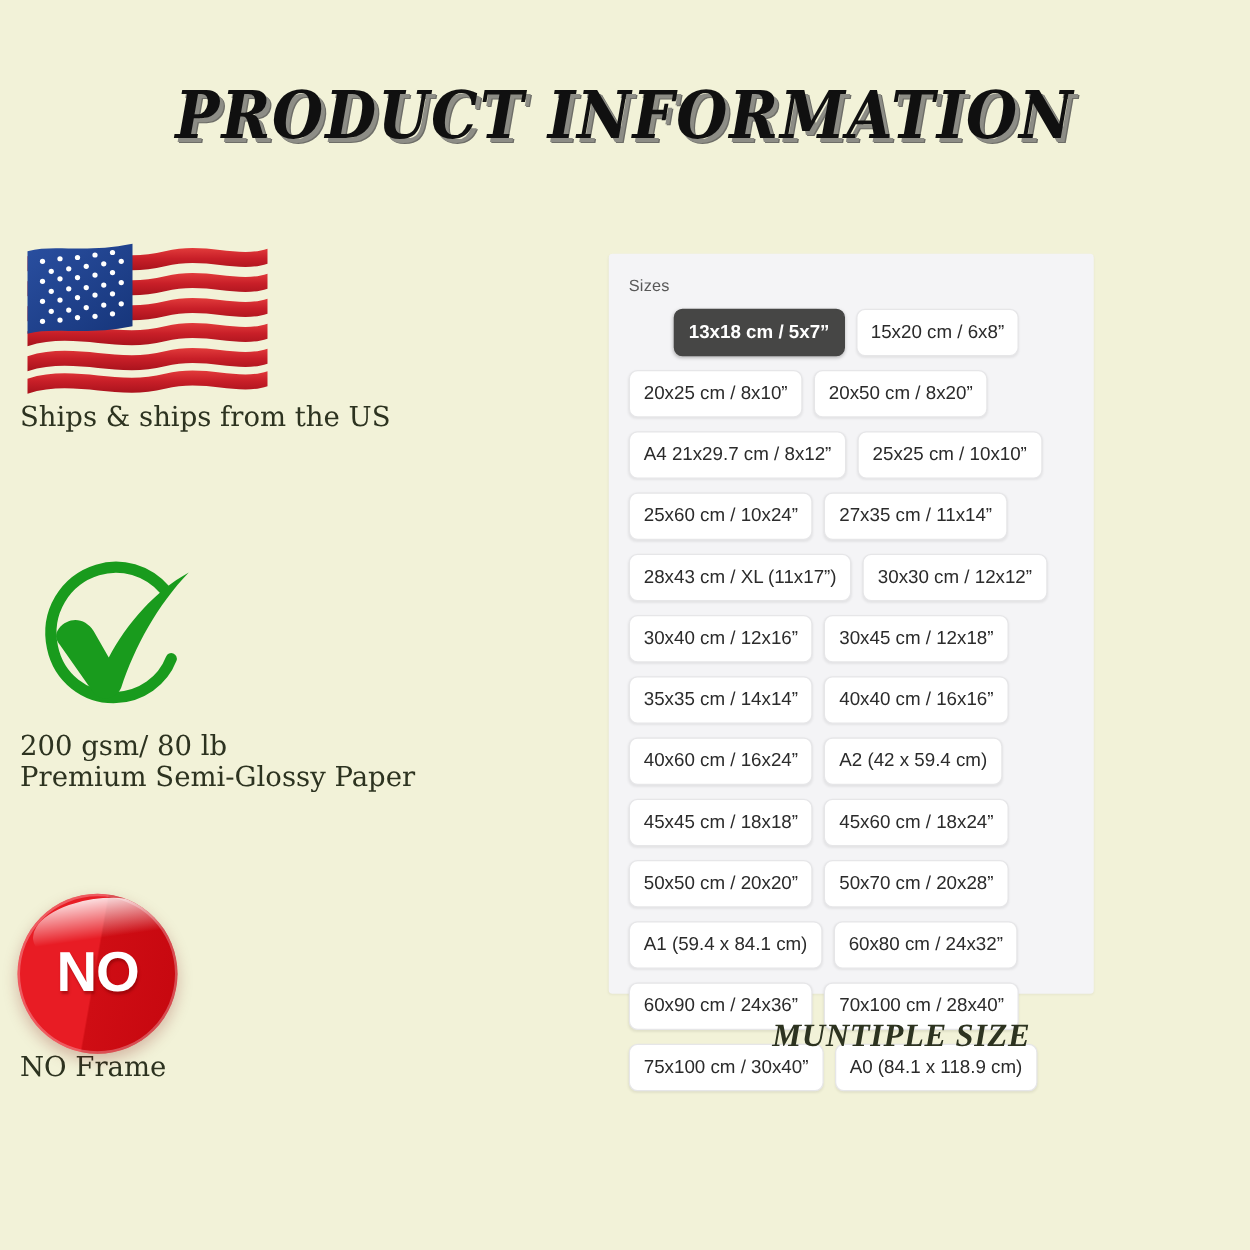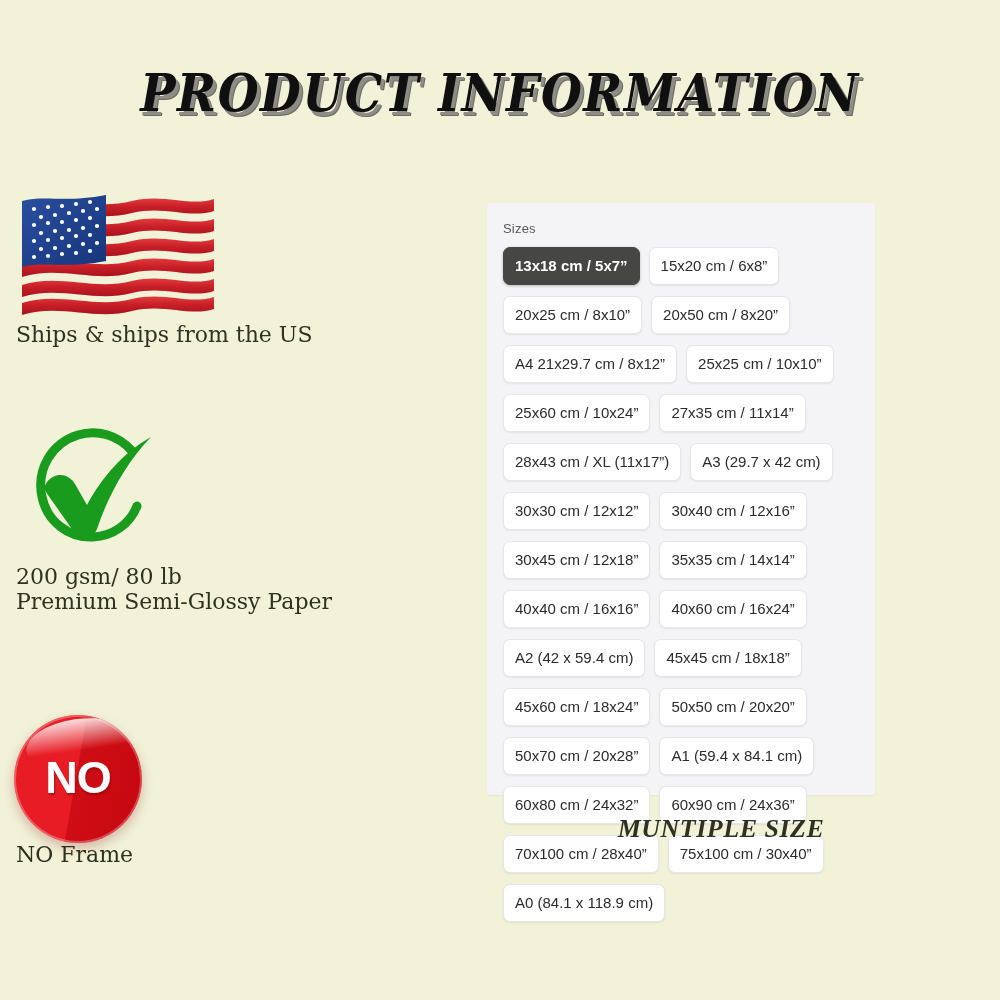--- a/index.html
+++ b/index.html
@@ -40,21 +40,21 @@
     left: 0;
     top: 185px;
     width: 470px;
   }
   .feature {
     position: absolute;
     left: 0;
     width: 470px;
   }
   .feature-f1 { top: 0px; }
-  .feature-f2 { top: 240px; }
+  .feature-f2 { top: 261px; }
   .feature-f3 { top: 530px; }
 
   .feature-icon {
     position: relative;
     margin-left: 14px;
   }
   .feature-text {
     font-family: "DejaVu Serif", serif;
     color: #2d3320;
     font-size: 22px;
@@ -152,20 +152,21 @@
     white-space: nowrap;
     box-shadow: 0 1px 2px rgba(0,0,0,0.07);
     box-sizing: border-box;
   }
   .chip.selected {
     background: #464645;
     border-color: #464645;
     color: #ffffff;
     font-weight: bold;
     box-shadow: 0 1px 3px rgba(0,0,0,0.25);
+    margin-left: 36px;
   }
 
   
   .multi-size-caption {
     position: absolute;
     left: 487px;
     top: 814px;
     width: 468px;
     text-align: center;
     font-family: "Liberation Serif", serif;
@@ -285,21 +286,20 @@
   <div class="chips" id="chips-container">
       <div class="chip selected">13x18 cm / 5x7”</div>
       <div class="chip">15x20 cm / 6x8”</div>
       <div class="chip">20x25 cm / 8x10”</div>
       <div class="chip">20x50 cm / 8x20”</div>
       <div class="chip">A4 21x29.7 cm / 8x12”</div>
       <div class="chip">25x25 cm / 10x10”</div>
       <div class="chip">25x60 cm / 10x24”</div>
       <div class="chip">27x35 cm / 11x14”</div>
       <div class="chip">28x43 cm / XL (11x17”)</div>
-      <div class="chip">A3 (29.7 x 42 cm)</div>
       <div class="chip">30x30 cm / 12x12”</div>
       <div class="chip">30x40 cm / 12x16”</div>
       <div class="chip">30x45 cm / 12x18”</div>
       <div class="chip">35x35 cm / 14x14”</div>
       <div class="chip">40x40 cm / 16x16”</div>
       <div class="chip">40x60 cm / 16x24”</div>
       <div class="chip">A2 (42 x 59.4 cm)</div>
       <div class="chip">45x45 cm / 18x18”</div>
       <div class="chip">45x60 cm / 18x24”</div>
       <div class="chip">50x50 cm / 20x20”</div>

